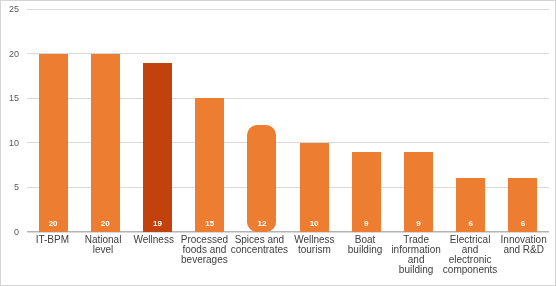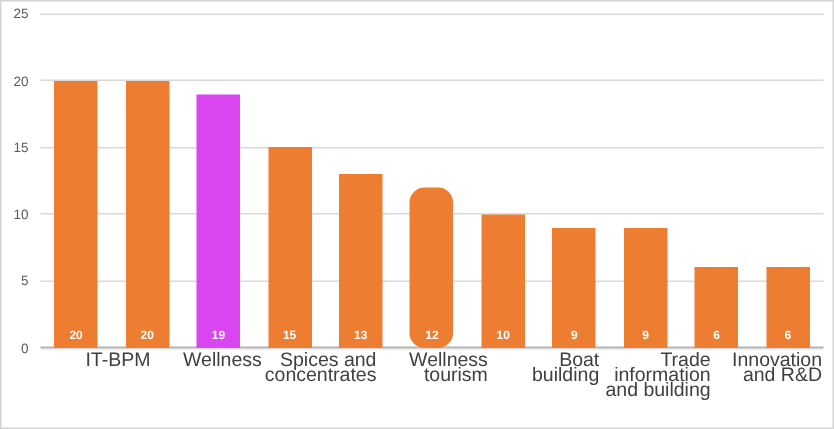--- a/index.html
+++ b/index.html
@@ -98,22 +98,22 @@
   #xlabels-layer {
     position: absolute;
     left: 26px;
     top: 234px;
     width: 522px;
     height: 48px;
     display: flex;
   }
   .xlabel-slot {
     flex: 1 1 0;
-    text-align: right;
-    font-size: 13px;
+    text-align: center;
+    font-size: 10px;
     line-height: 10px;
     color: #404040;
     padding: 0 1px;
     box-sizing: border-box;
     word-wrap: break-word;
   }
 </style>
 </head>
 <body>
 
@@ -143,35 +143,30 @@
         <div class="bar" style="background: rgb(237, 125, 49); height: 178.4px;">
           <div class="bar-label">20</div>
         </div>
       </div>
       <div class="bar-slot">
         <div class="bar" style="background: rgb(237, 125, 49); height: 178.4px;">
           <div class="bar-label">20</div>
         </div>
       </div>
       <div class="bar-slot">
-        <div class="bar" style="background: #d946ef; height: 169.48px;">
+        <div class="bar" style="background: #c2410c; height: 169.48px;">
           <div class="bar-label">19</div>
         </div>
       </div>
       <div class="bar-slot">
         <div class="bar" style="background: rgb(237, 125, 49); height: 133.8px;">
           <div class="bar-label">15</div>
         </div>
       </div>
       <div class="bar-slot">
-        <div class="bar" style="background: rgb(237, 125, 49); height: 115.96px;">
-          <div class="bar-label">13</div>
-        </div>
-      </div>
-      <div class="bar-slot">
         <div class="bar" style="background: rgb(237, 125, 49); height: 107.04px; border-radius: 10px;">
           <div class="bar-label">12</div>
         </div>
       </div>
       <div class="bar-slot">
         <div class="bar" style="background: rgb(237, 125, 49); height: 89.2px;">
           <div class="bar-label">10</div>
         </div>
       </div>
       <div class="bar-slot">
@@ -191,21 +186,24 @@
       </div>
       <div class="bar-slot">
         <div class="bar" style="background: rgb(237, 125, 49); height: 53.52px;">
           <div class="bar-label">6</div>
         </div>
       </div>
     </div>
 
   <div id="xlabels-layer">
       <div class="xlabel-slot">IT-BPM</div>
+      <div class="xlabel-slot">National level</div>
       <div class="xlabel-slot">Wellness</div>
+      <div class="xlabel-slot">Processed foods and beverages</div>
       <div class="xlabel-slot">Spices and concentrates</div>
       <div class="xlabel-slot">Wellness tourism</div>
       <div class="xlabel-slot">Boat building</div>
       <div class="xlabel-slot">Trade information and building</div>
+      <div class="xlabel-slot">Electrical and electronic components</div>
       <div class="xlabel-slot">Innovation and R&amp;D</div>
     </div>
 
 </div>
 
 </body></html>

